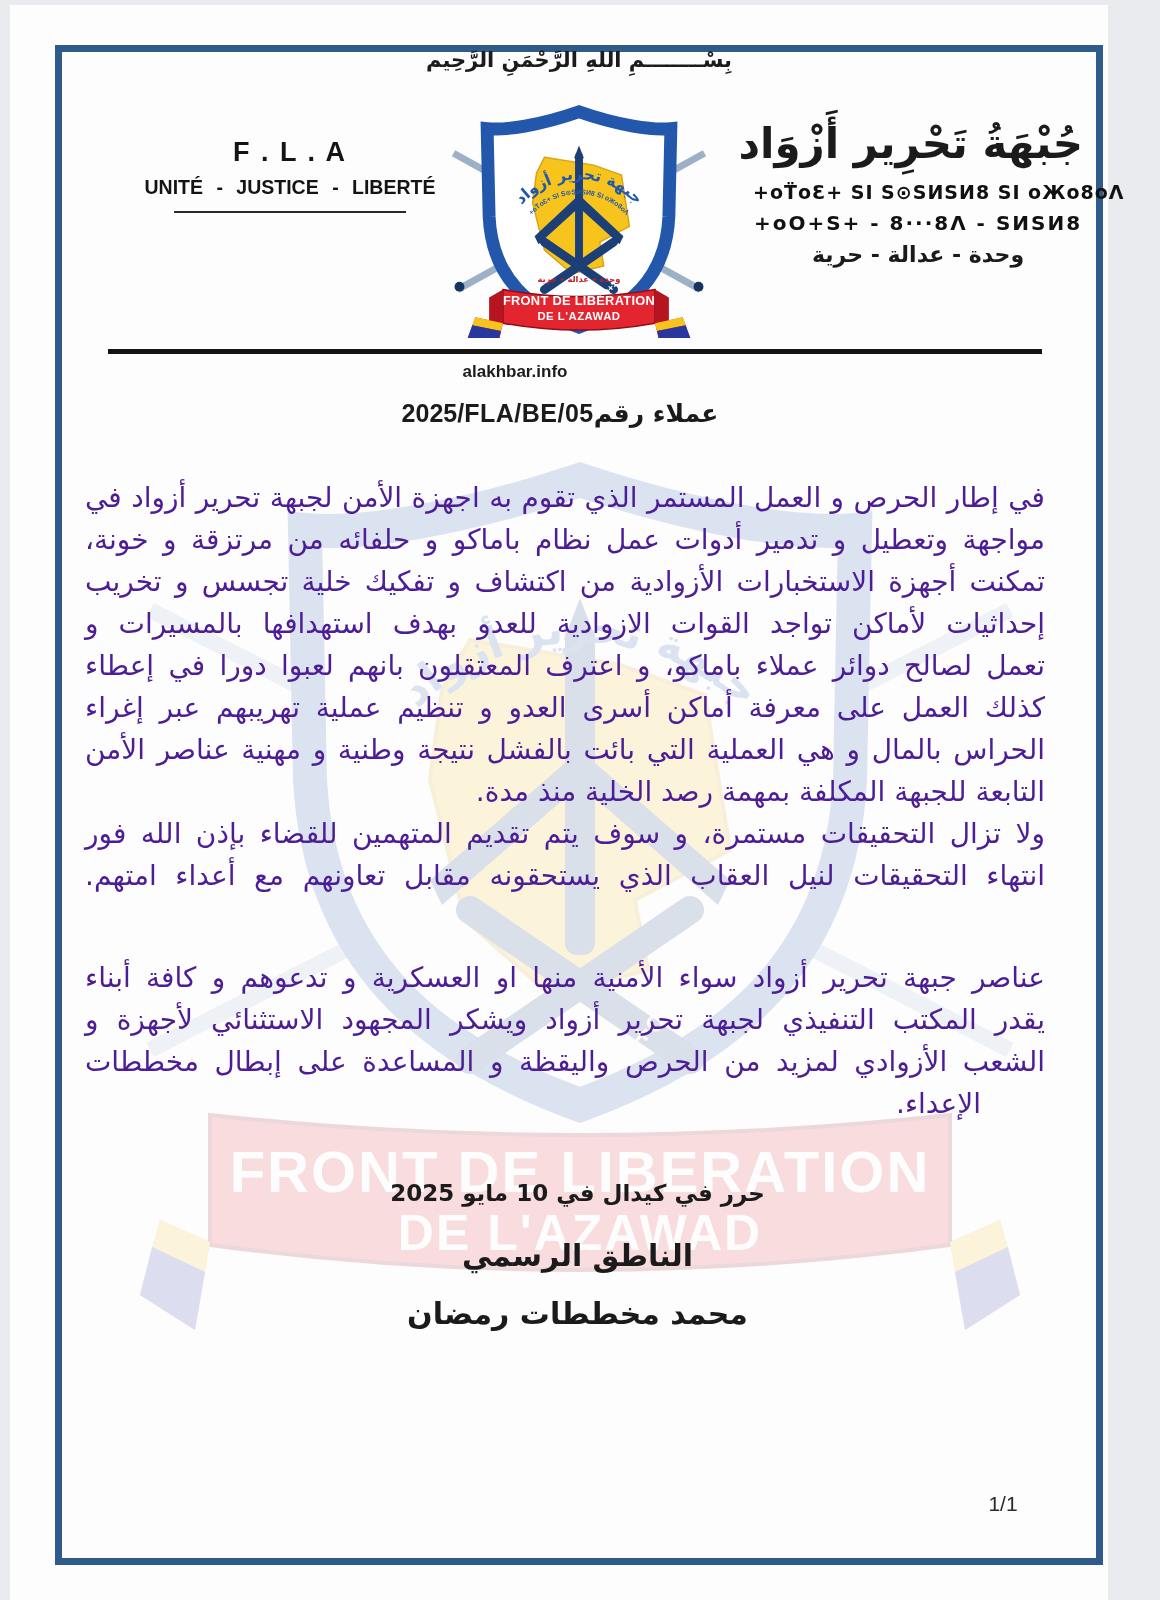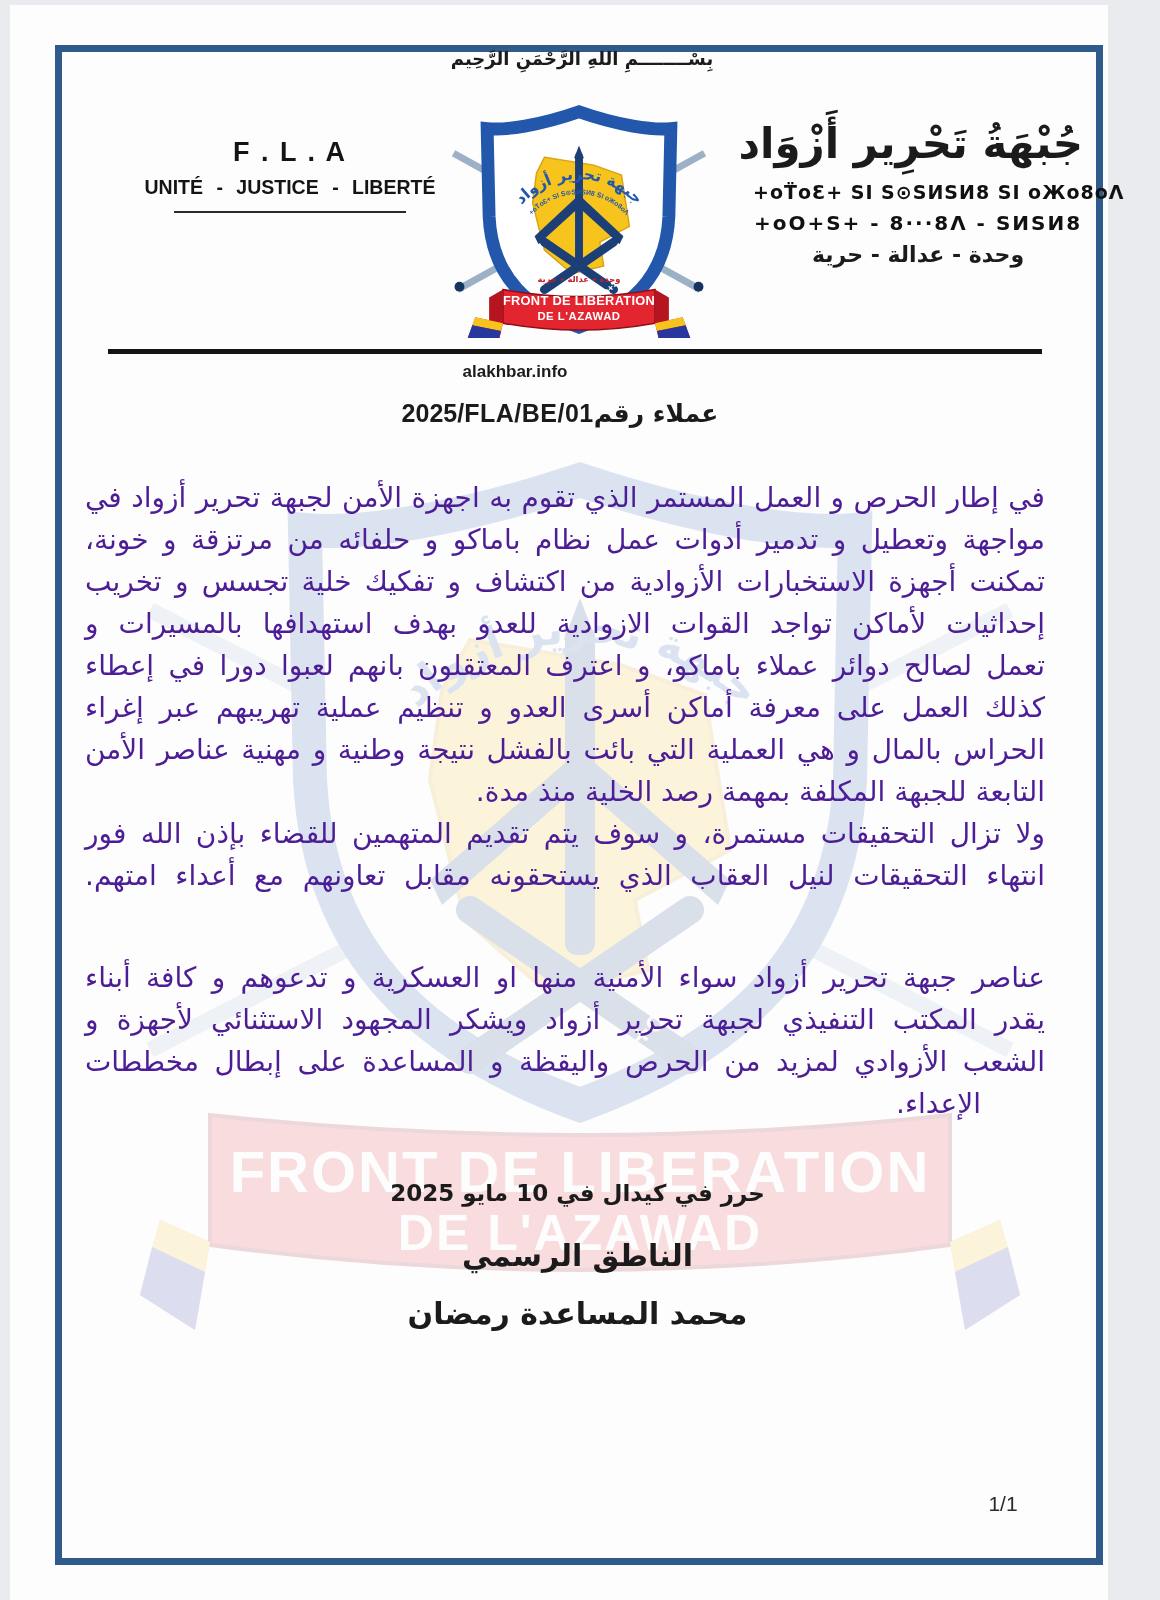--- a/index.html
+++ b/index.html
@@ -16,21 +16,21 @@
     border:7px solid #2e5b8c; box-sizing:border-box; background:transparent;
   }
   
   .fr-block{left:95px; top:132px; width:390px; text-align:center;
     font-family:"Liberation Sans", sans-serif; font-weight:bold; color:#141414;}
   .fr-line1{font-size:19.5px; letter-spacing:.3px; white-space:nowrap;}
   .fr-line2{font-size:27px; margin-top:5px; letter-spacing:2px;}
   .fr-line3{font-size:19.5px; margin-top:8px; word-spacing:8px;}
   .fr-rule{width:232px; height:0; border-bottom:2.5px solid #2a2a2a; margin:12px auto 0 auto;}
   .bismillah{left:432px; top:48px; width:300px; text-align:center;
-    font-size:18px; font-weight:bold; direction:rtl; white-space:nowrap;}
+    font-size:21px; font-weight:bold; direction:rtl; white-space:nowrap;}
   .ar-block{left:753px; top:112px; width:330px; text-align:center; direction:rtl;}
   .ar-title{font-size:42px; line-height:64px; font-weight:bold; white-space:nowrap;}
   .tif{direction:ltr; font-weight:bold; color:#111; white-space:nowrap;}
   .tif1{font-size:19px; line-height:32px; letter-spacing:1px;}
   .tif2{font-size:20px; line-height:31px; letter-spacing:2px;}
   .ar-motto{font-size:22px; line-height:32px; font-weight:bold; white-space:nowrap;}
   
   .rule{left:108px; top:349px; width:934px; height:5px; background:#151515;}
   .source{left:395px; top:362px; width:240px; text-align:center;
     font-size:17px; font-weight:bold; font-family:"Liberation Sans",sans-serif;}
@@ -160,21 +160,21 @@
   <div class="abs ar-block">
     <div class="ar-title">جُبْهَةُ تَحْرِير أَزْوَاد</div>
     <div class="tif tif1">+oT̈oƐ+ SI S⊙SИSИ8 SI oЖo8oΛ</div>
     <div class="tif tif2">+oO+S+ - 8···8Λ - SИSИ8</div>
     <div class="ar-motto">وحدة - عدالة - حرية</div>
   </div>
 
   <div class="abs rule"></div>
   <div class="abs source">alakhbar.info</div>
   <div class="abs stmt">
-    <span>عملاء رقم</span><span class="code" dir="ltr">2025/FLA/BE/01</span>
+    <span>عملاء رقم</span><span class="code" dir="ltr">2025/FLA/BE/05</span>
   </div>
 
   <div class="abs body-block b1">
     <div class="bl">في إطار الحرص و العمل المستمر الذي تقوم به اجهزة الأمن لجبهة تحرير أزواد في</div>
     <div class="bl">مواجهة وتعطيل و تدمير أدوات عمل نظام باماكو و حلفائه من مرتزقة و خونة،</div>
     <div class="bl">تمكنت أجهزة الاستخبارات الأزوادية من اكتشاف و تفكيك خلية تجسس و تخريب</div>
     <div class="bl">إحداثيات لأماكن تواجد القوات الازوادية للعدو بهدف استهدافها بالمسيرات و</div>
     <div class="bl">تعمل لصالح دوائر عملاء باماكو، و اعترف المعتقلون بانهم لعبوا دورا في إعطاء</div>
     <div class="bl">كذلك العمل على معرفة أماكن أسرى العدو و تنظيم عملية تهريبهم عبر إغراء</div>
     <div class="bl">الحراس بالمال و هي العملية التي بائت بالفشل نتيجة وطنية و مهنية عناصر الأمن</div>
@@ -185,16 +185,16 @@
 
   <div class="abs body-block b2">
     <div class="bl">عناصر جبهة تحرير أزواد سواء الأمنية منها او العسكرية و تدعوهم و كافة أبناء</div>
     <div class="bl">يقدر المكتب التنفيذي لجبهة تحرير أزواد ويشكر المجهود الاستثنائي لأجهزة و</div>
     <div class="bl">الشعب الأزوادي لمزيد من الحرص واليقظة و المساعدة على إبطال مخططات</div>
     <div class="bl-end ind">الإعداء.</div>
   </div>
 
   <div class="abs f-center dateline">حرر في كيدال في 10 مايو 2025</div>
   <div class="abs f-center spk-title">الناطق الرسمي</div>
-  <div class="abs f-center spk-name">محمد المساعدة رمضان</div>
+  <div class="abs f-center spk-name">محمد مخططات رمضان</div>
   <div class="abs pagenum">1/1</div>
 
 </div>
 
 </body></html>

